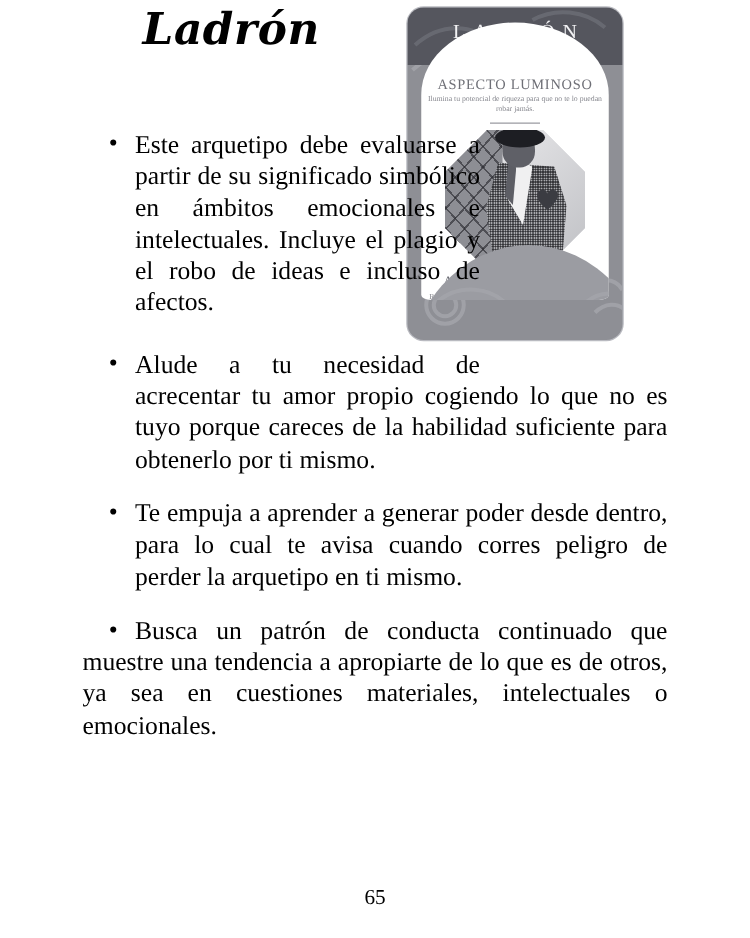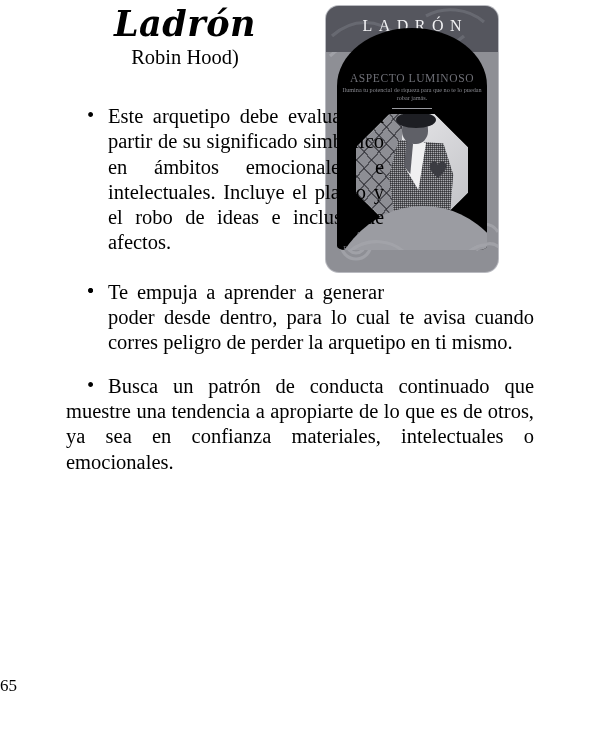--- a/index.html
+++ b/index.html
@@ -82,24 +82,24 @@
     text-align: center;
     color: #f2f2f4;
     font-size: 16px;
     letter-spacing: 6.5px;
     text-indent: 6.5px;
     font-family: "Liberation Serif", serif;
   }
   #card-inner {
     position: absolute;
     left: 11px;
-    top: 22px;
+    top: 12px;
     width: 150px;
     height: 222px;
-    background: #000000;
+    background: #ffffff;
     border-radius: 50% 50% 8px 8px / 26% 26% 4px 4px;
     overflow: hidden;
   }
   #card-bottom-arc {
     position: absolute;
     left: -12px;
     bottom: -66px;
     width: 196px;
     height: 110px;
     background: #9b9ca2;
@@ -252,34 +252,33 @@
     font-size: 20.5px;
     line-height: 25.3px;
     text-indent: 42px;
     margin-top: 18px;
   }
 
   
   #page-number {
     position: absolute;
     left: 0;
-    top: 676px;
+    top: 708px;
     width: 600px;
-    text-align: left;
+    text-align: center;
     font-size: 17px;
   }
 </style>
 </head>
 <body>
 
 <div id="page">
 
   <div id="title-block">
     <div id="page-title">Ladrón</div>
-    <div class="subtitle-line">Robin Hood)</div>
   </div>
 
   <div id="card">
 
     <svg class="card-knot" style="left:0;top:0;width:172px;height:266px" viewBox="0 0 172 266">
       <path d="M8 34 C 30 16, 56 16, 78 34 C 100 52, 126 52, 148 34"></path>
       <path d="M4 50 C 28 28, 60 28, 84 50"></path>
       <path d="M96 18 C 114 6, 140 8, 156 24"></path>
       <circle cx="30" cy="238" r="15"></circle>
       <circle cx="30" cy="238" r="9"></circle>
@@ -334,30 +333,31 @@
   <div id="text-flow">
 
     <div class="bullet-item has-float">
       <div class="float-spacer"></div>
       <span class="bullet-dot">•</span>
       <span class="btxt">Este arquetipo debe evaluarse a partir de su significado simbólico en ámbitos emocionales e intelectuales. Incluye el plagio y el robo de ideas e incluso de afectos.</span>
     </div>
 
     <div class="bullet-item" style="margin-top:24px">
       <span class="bullet-dot">•</span>
+      <span class="btxt">Alude a tu necesidad de acrecentar tu amor propio cogiendo lo que no es tuyo porque careces de la habilidad suficiente para obtenerlo por ti mismo.</span>
     </div>
 
     <div class="bullet-item" style="margin-top:18px">
       <span class="bullet-dot">•</span>
       <span class="btxt">Te empuja a aprender a generar poder desde dentro, para lo cual te avisa cuando corres peligro de perder la arquetipo en ti mismo.</span>
     </div>
 
     <div class="bullet-item" style="margin-top:18px">
       <span class="bullet-dot">•</span>
     </div>
 
-    <div class="tail-para">Busca un patrón de conducta continuado que muestre una tendencia a apropiarte de lo que es de otros, ya sea en confianza materiales, intelectuales o emocionales.</div>
+    <div class="tail-para">Busca un patrón de conducta continuado que muestre una tendencia a apropiarte de lo que es de otros, ya sea en cuestiones materiales, intelectuales o emocionales.</div>
 
   </div>
 
   <div id="page-number">65</div>
 
 </div>
 
 </body></html>

